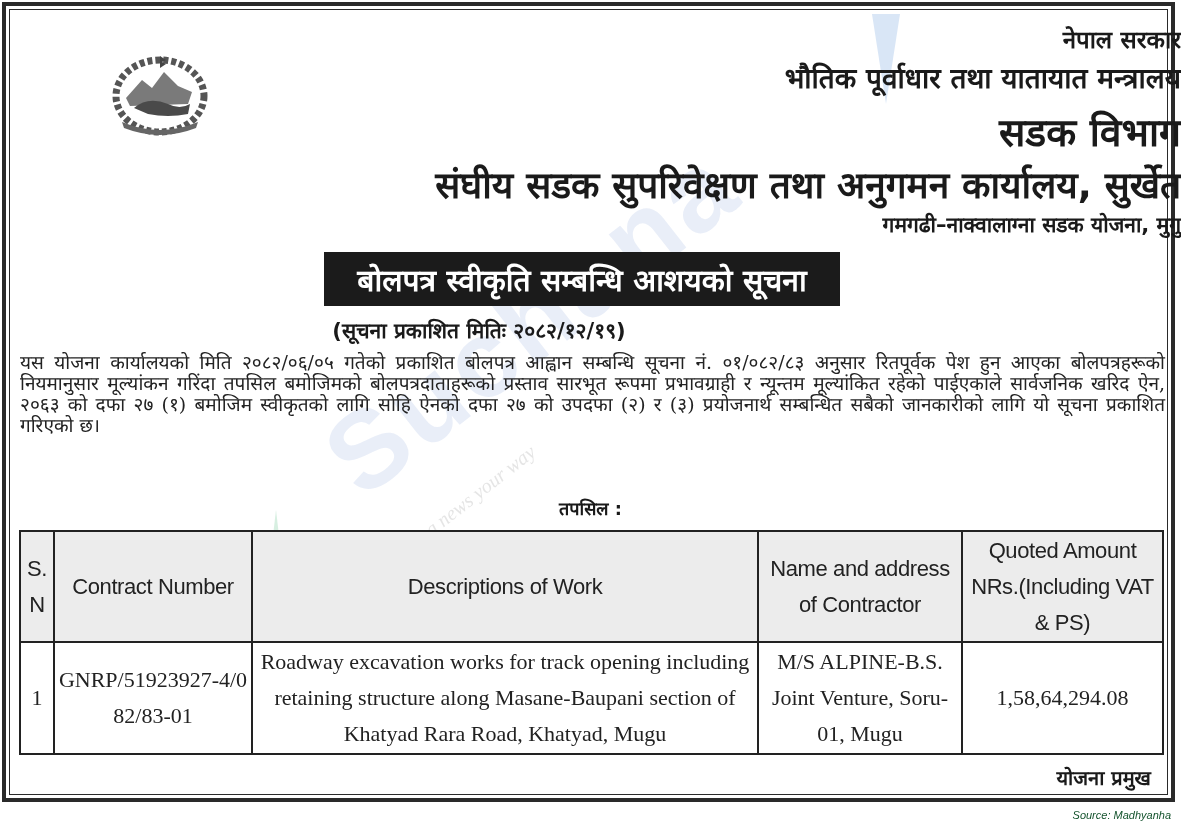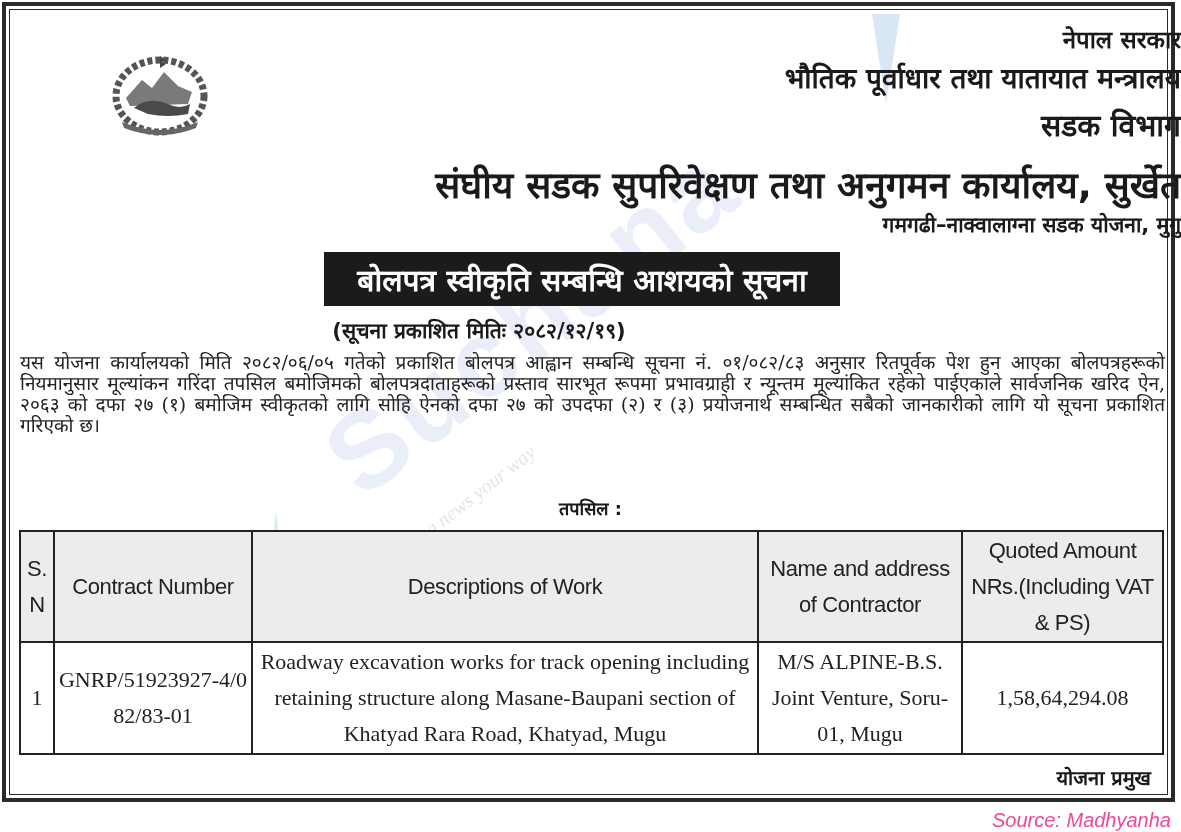--- a/index.html
+++ b/index.html
@@ -31,21 +31,21 @@
     width: 0; height: 0; border-left: 14px solid transparent; border-right: 14px solid transparent;
   }
 
   .emblem {
     position: absolute; left: 108px; top: 52px; width: 104px; height: 84px;
   }
 
   .hdr { position: absolute; left: 0; width: 1181px; text-align: right; font-weight: bold; color: #1a1a1a; }
   .h1 { top: 22px; font-size: 24px; }
   .h2 { top: 58px; font-size: 28px; }
-  .h3 { top: 104px; font-size: 30px; }
+  .h3 { top: 104px; font-size: 39px; }
   .h4 { top: 158px; font-size: 37px; }
   .h5 { top: 210px; font-size: 21px; }
 
   .title-banner {
     position: absolute; left: 324px; top: 252px; width: 516px; height: 54px;
     background: #1b1b1b; color: #ffffff; font-weight: bold; font-size: 30px;
     display: flex; align-items: center; justify-content: center; white-space: nowrap;
   }
   .pub-date {
     position: absolute; left: 0; width: 958px; top: 316px; text-align: center;
@@ -76,21 +76,21 @@
   table.contract td {
     font-family: "Liberation Serif", serif; font-size: 22px; line-height: 36px;
     height: 112px; color: #222; padding: 0 2px;
   }
 
   .signature {
     position: absolute; right: 30px; top: 764px; font-weight: bold; font-size: 20px;
   }
   .source {
     position: absolute; right: 10px; top: 809px; font-family: "Liberation Sans", sans-serif;
-    font-style: italic; font-size: 20px; color: #ec4899;
+    font-style: italic; font-size: 11px; color: #14532d;
   }
 </style>
 </head>
 <body>
 
 <div class="wm wm-text">Suchana</div>
 <div class="wm wm-sub">Redefining news your way</div>
 <div class="wm wm-tri" style="left:872px; top:14px; border-top:90px solid rgba(170,200,235,0.45);"></div>
 <div class="wm wm-tri" style="left:262px; top:510px; border-bottom:120px solid rgba(140,210,170,0.35);"></div>
 

